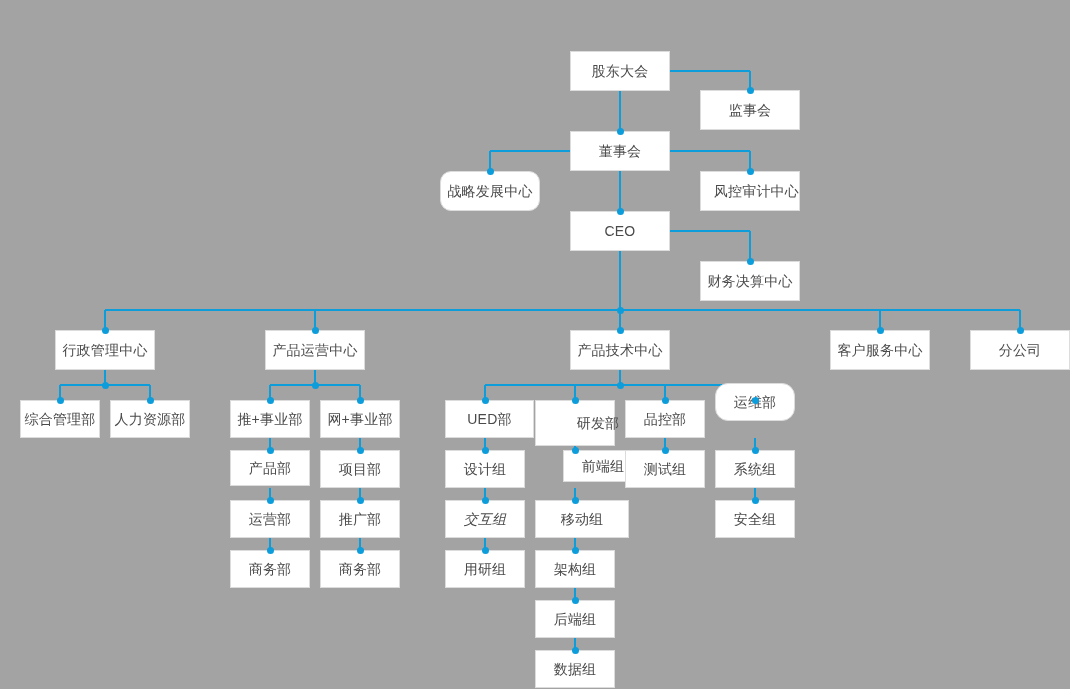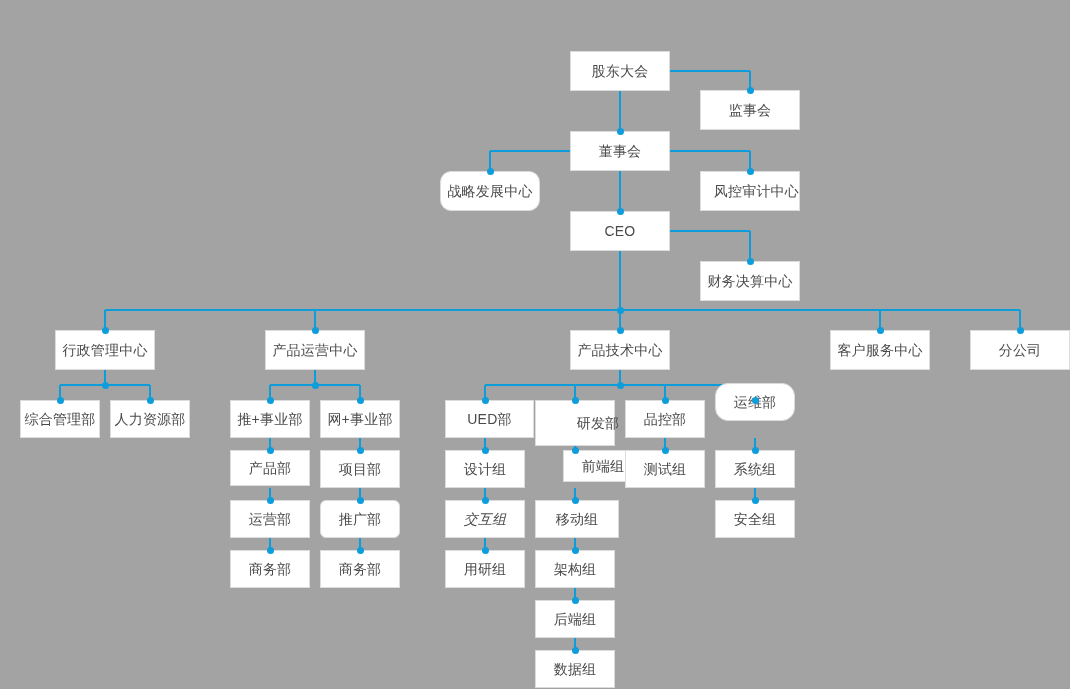--- a/index.html
+++ b/index.html
@@ -162,21 +162,21 @@
       </div>
       <div class="node" style="left: 230px; top: 550px; width: 80px; height: 38px;">
         <span class="node-label">商务部</span>
       </div>
       <div class="node" style="left: 320px; top: 400px; width: 80px; height: 38px;">
         <span class="node-label">网+事业部</span>
       </div>
       <div class="node" style="left: 320px; top: 450px; width: 80px; height: 38px;">
         <span class="node-label">项目部</span>
       </div>
-      <div class="node" style="left: 320px; top: 500px; width: 80px; height: 38px; border-radius: 6px;">
+      <div class="node" style="left: 320px; top: 500px; width: 80px; height: 38px;">
         <span class="node-label">推广部</span>
       </div>
       <div class="node" style="left: 320px; top: 550px; width: 80px; height: 38px;">
         <span class="node-label">商务部</span>
       </div>
       <div class="node" style="left: 445px; top: 400px; width: 89px; height: 38px;">
         <span class="node-label">UED部</span>
       </div>
       <div class="node" style="left: 445px; top: 450px; width: 80px; height: 38px;">
         <span class="node-label">设计组</span>
@@ -186,21 +186,21 @@
       </div>
       <div class="node" style="left: 445px; top: 550px; width: 80px; height: 38px;">
         <span class="node-label">用研组</span>
       </div>
       <div class="node" style="left: 535px; top: 400px; width: 80px; height: 46px; padding-left: 46px;">
         <span class="node-label">研发部</span>
       </div>
       <div class="node" style="left: 535px; top: 450px; width: 80px; height: 32px; margin-left: 28px;">
         <span class="node-label">前端组</span>
       </div>
-      <div class="node" style="left: 535px; top: 500px; width: 84px; height: 38px;">
+      <div class="node" style="left: 535px; top: 500px; width: 94px; height: 38px;">
         <span class="node-label">移动组</span>
       </div>
       <div class="node" style="left: 535px; top: 550px; width: 80px; height: 38px;">
         <span class="node-label">架构组</span>
       </div>
       <div class="node" style="left: 535px; top: 600px; width: 80px; height: 38px;">
         <span class="node-label">后端组</span>
       </div>
       <div class="node" style="left: 535px; top: 650px; width: 80px; height: 38px; align-items: center;">
         <span class="node-label">数据组</span>

